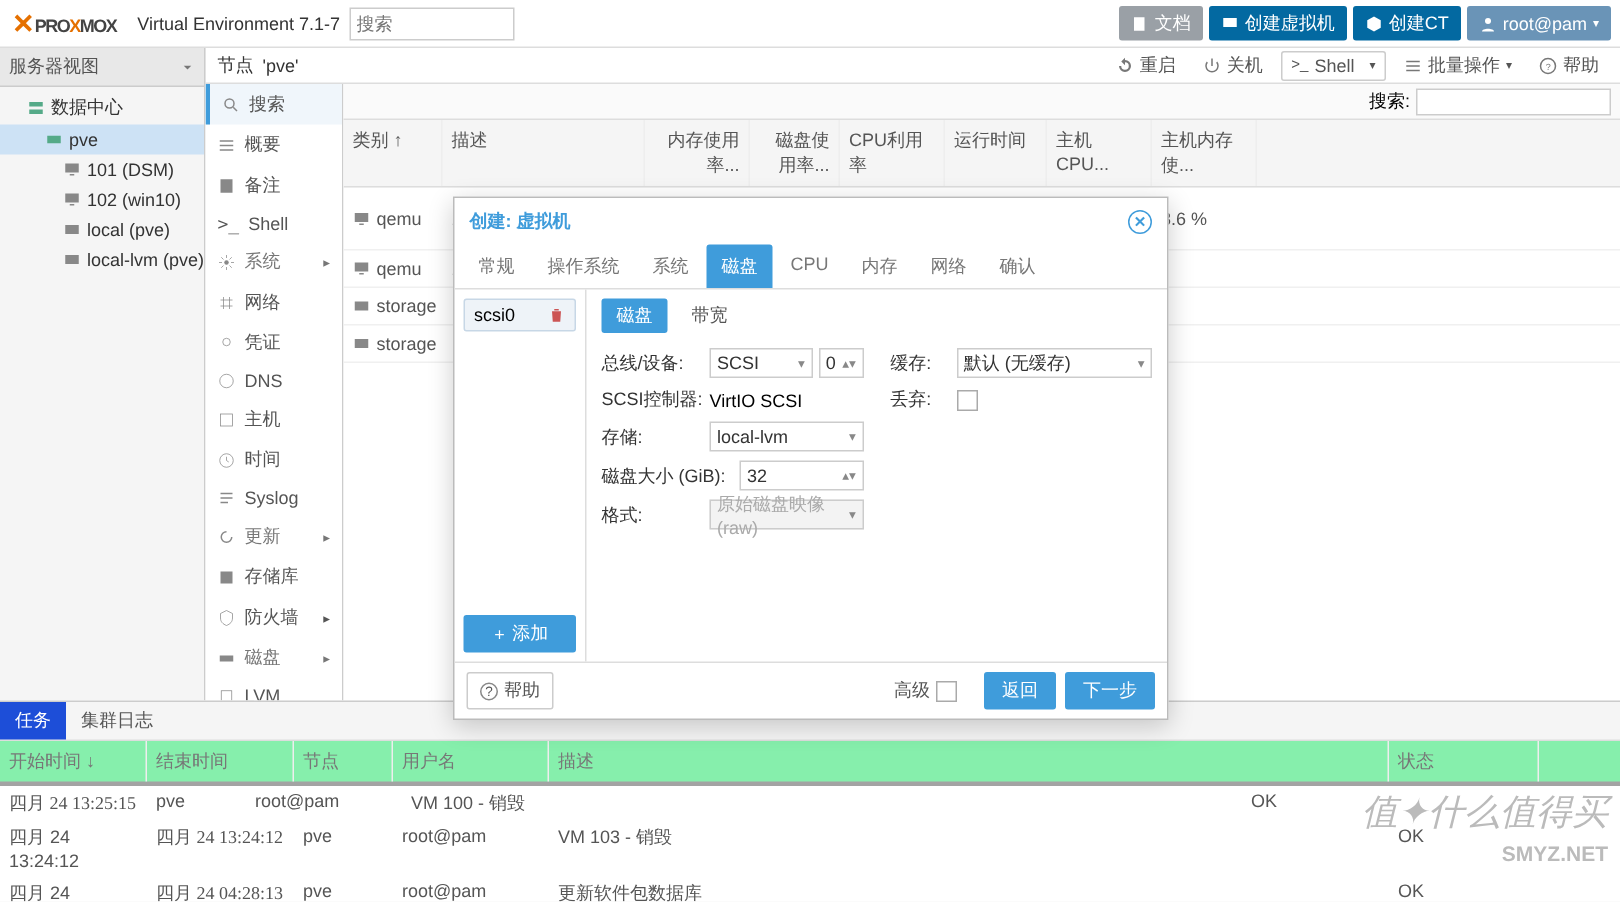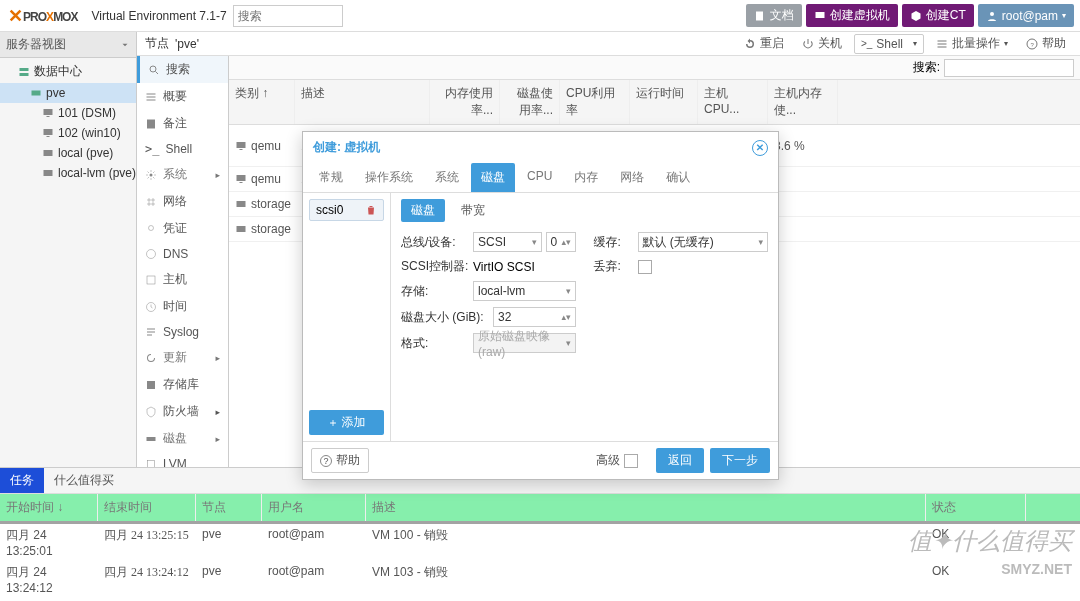--- a/index.html
+++ b/index.html
@@ -6,21 +6,21 @@
 body{background:#f5f5f5;width:1080px;height:601px;overflow:hidden;position:relative;}
 
 .hdr{display:flex;align-items:center;background:#fff;height:32px;border-bottom:1px solid #ddd;}
 .logo{display:flex;align-items:center;padding:0 8px;}
 .logo-x{color:#e57000;font-size:18px;font-weight:bold;}
 .logo-t{color:#444;font-size:17px;font-weight:bold;letter-spacing:-1px;}
 .logo-o{color:#e57000;}
 .venv{color:#333;margin:0 6px;}
 .srch{background:#fff;border:1px solid #ccc;height:22px;width:110px;padding:0 4px;}
 .hdr-r{margin-left:auto;display:flex;gap:4px;padding-right:6px;}
-.hbtn{background:#701a75;color:#fff;padding:3px 8px;border-radius:2px;display:flex;align-items:center;gap:4px;}
+.hbtn{background:#0369a1;color:#fff;padding:3px 8px;border-radius:2px;display:flex;align-items:center;gap:4px;}
 .hbtn.gray{background:#9aa0a6;}
 .hbtn.dark{background:#6a94b7;}
 .hbtn svg{width:12px;height:12px;fill:#fff;}
 
 .left{position:absolute;top:32px;left:0;width:137px;bottom:134px;background:#f5f5f5;border-right:1px solid #ccc;}
 .lhdr{background:#e8e8e8;padding:4px 6px;border-bottom:1px solid #ccc;display:flex;align-items:center;color:#555;gap:4px;}
 .lhdr svg{width:10px;height:10px;fill:#777;}
 .tree{padding:2px 0;}
 .tn{display:flex;align-items:center;padding:3px 4px;gap:4px;color:#333;white-space:nowrap;}
 .tn.sel{background:#cde2f5;}
@@ -407,33 +407,32 @@
           <div class="td c7"></div>
           <div class="td c8"></div>
         </div>
       </div>
   </div>
 </div>
 
 <div class="bot">
   <div class="btabs">
     <div class="btab a">任务</div>
-    <div class="btab">什么值得买</div>
+    <div class="btab">集群日志</div>
   </div>
   <div class="bhdr">
     <div class="bh b1">开始时间 ↓</div>
     <div class="bh b2">结束时间</div>
     <div class="bh b3">节点</div>
     <div class="bh b4">用户名</div>
     <div class="bh b5">描述</div>
     <div class="bh b6">状态</div>
   </div>
   <div id="taskrows">
       <div class="br">
-        <div class="bd b1">四月 24 13:25:01</div>
         <div class="bd b2">四月 24 13:25:15</div>
         <div class="bd b3">pve</div>
         <div class="bd b4">root@pam</div>
         <div class="bd b5">VM 100 - 销毁</div>
         <div class="bd b6">OK</div>
       </div>
       <div class="br">
         <div class="bd b1">四月 24 13:24:12</div>
         <div class="bd b2">四月 24 13:24:12</div>
         <div class="bd b3">pve</div>

